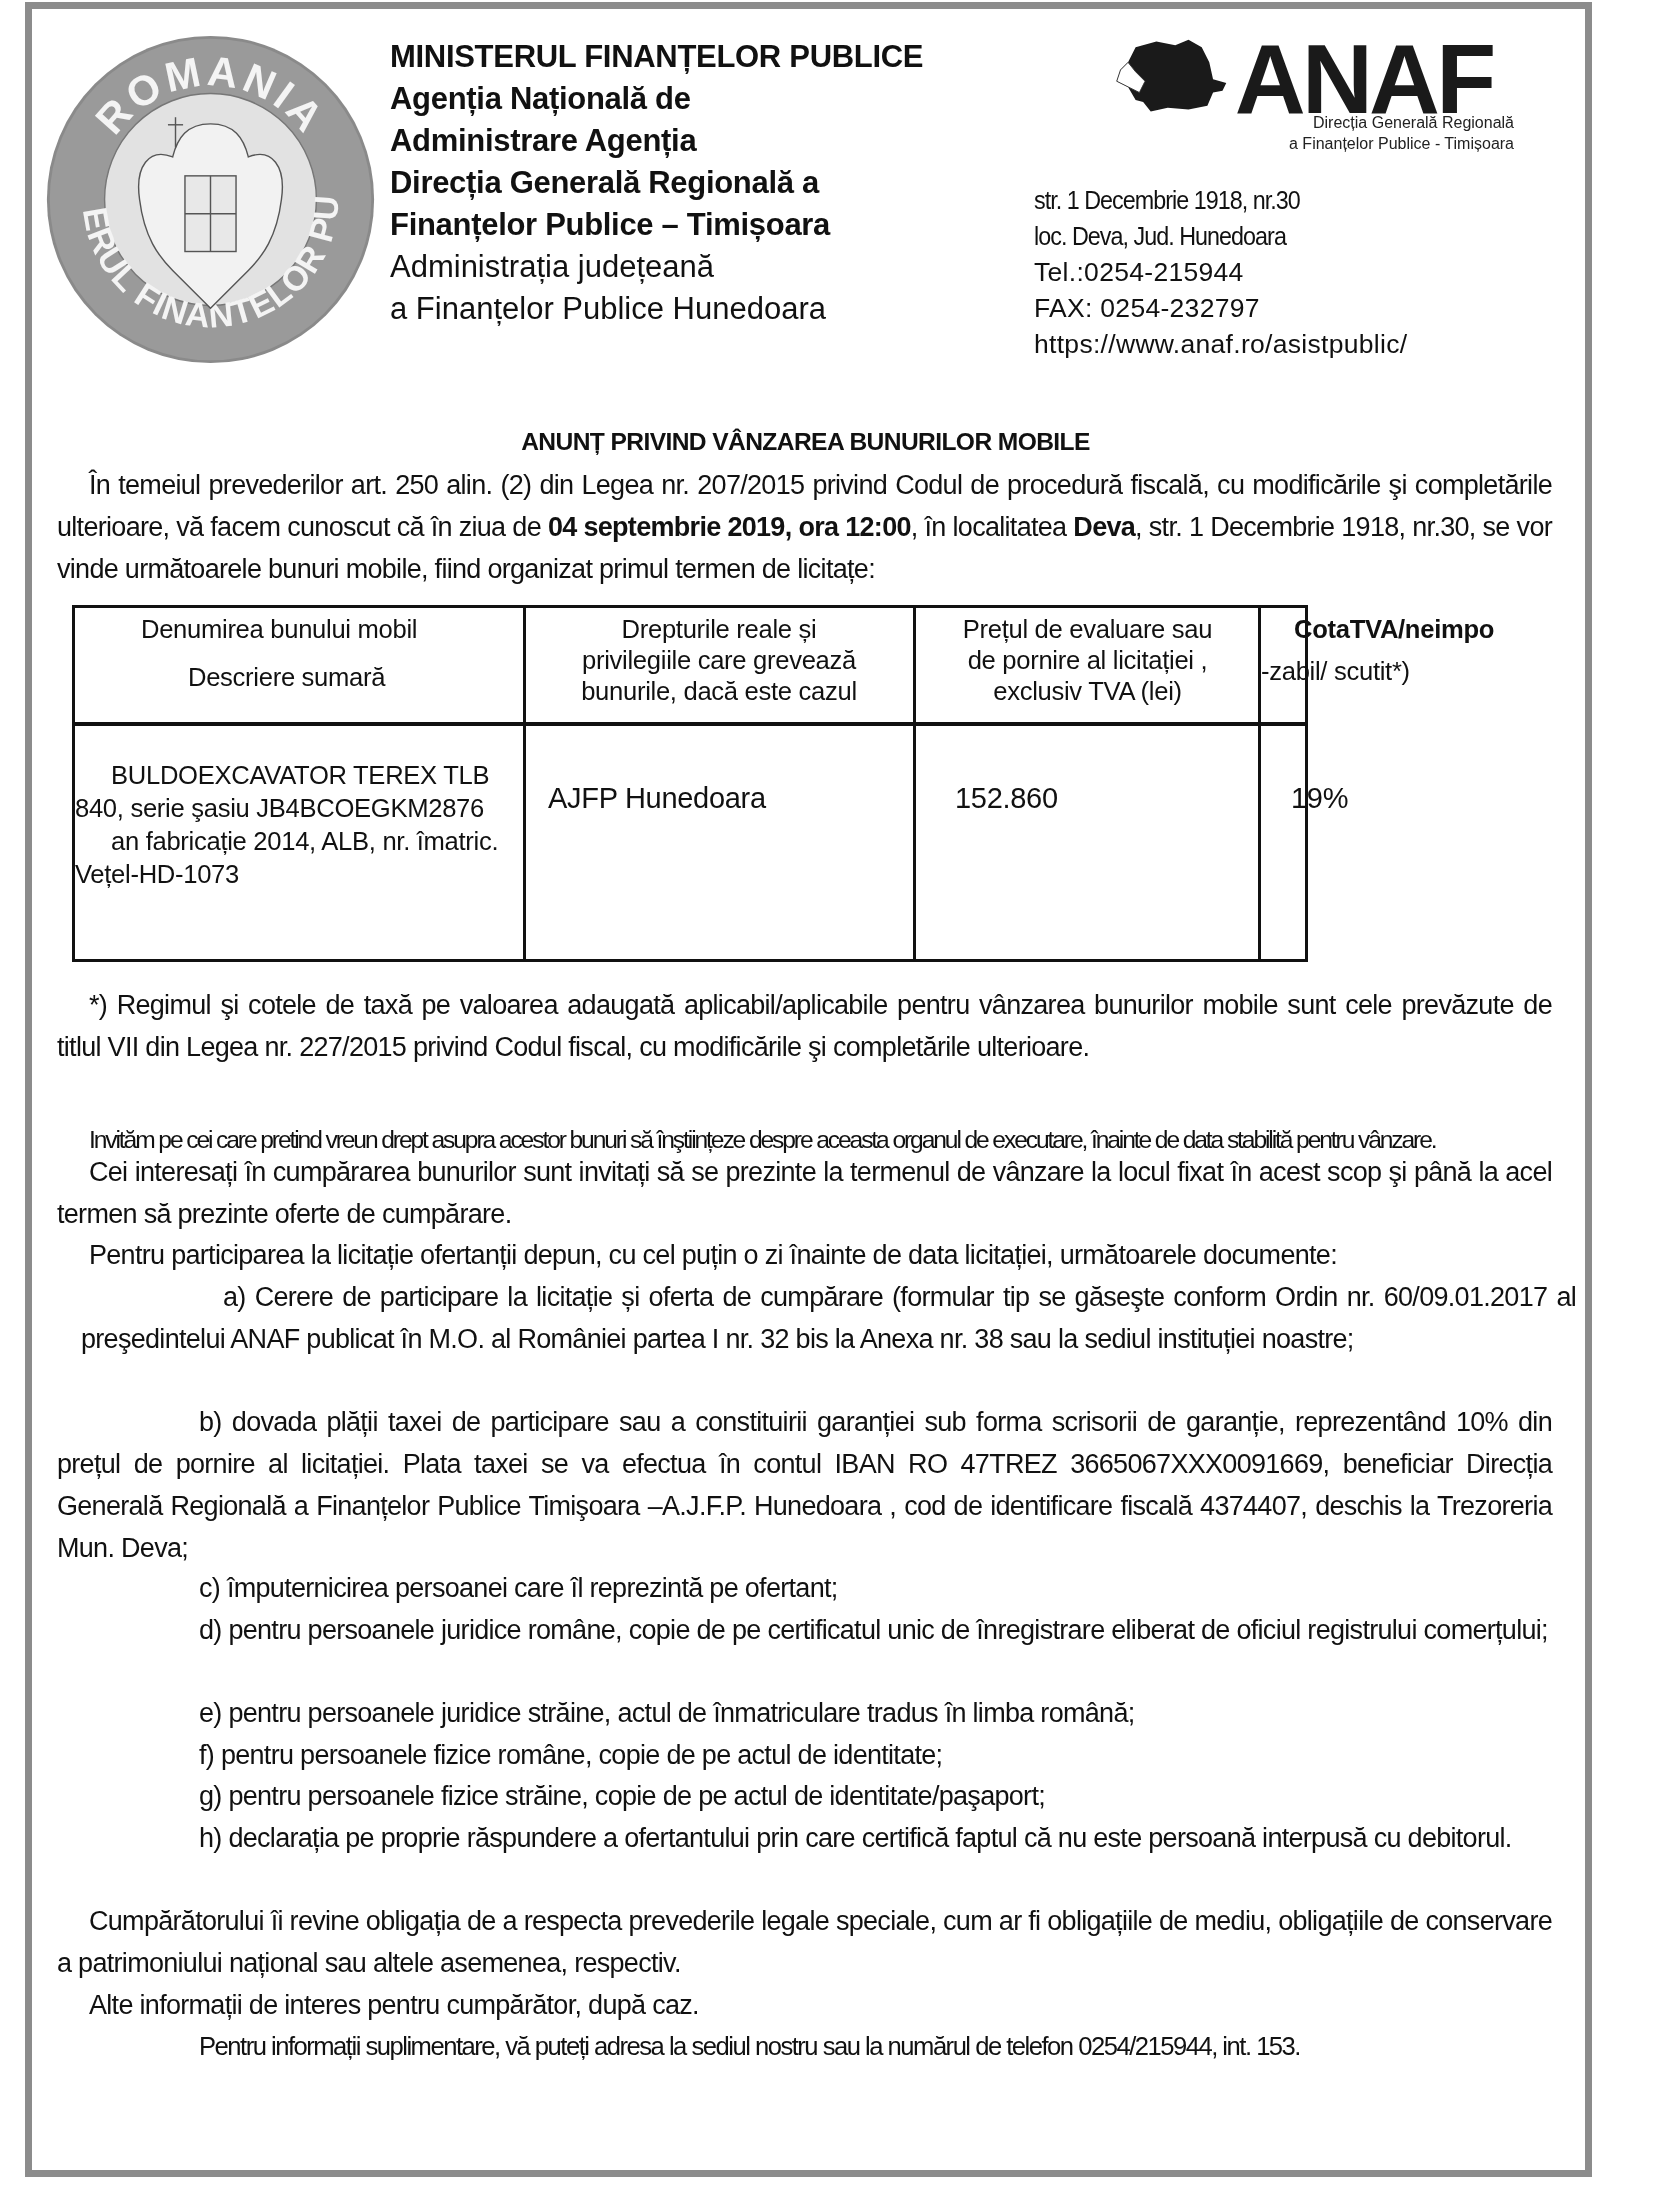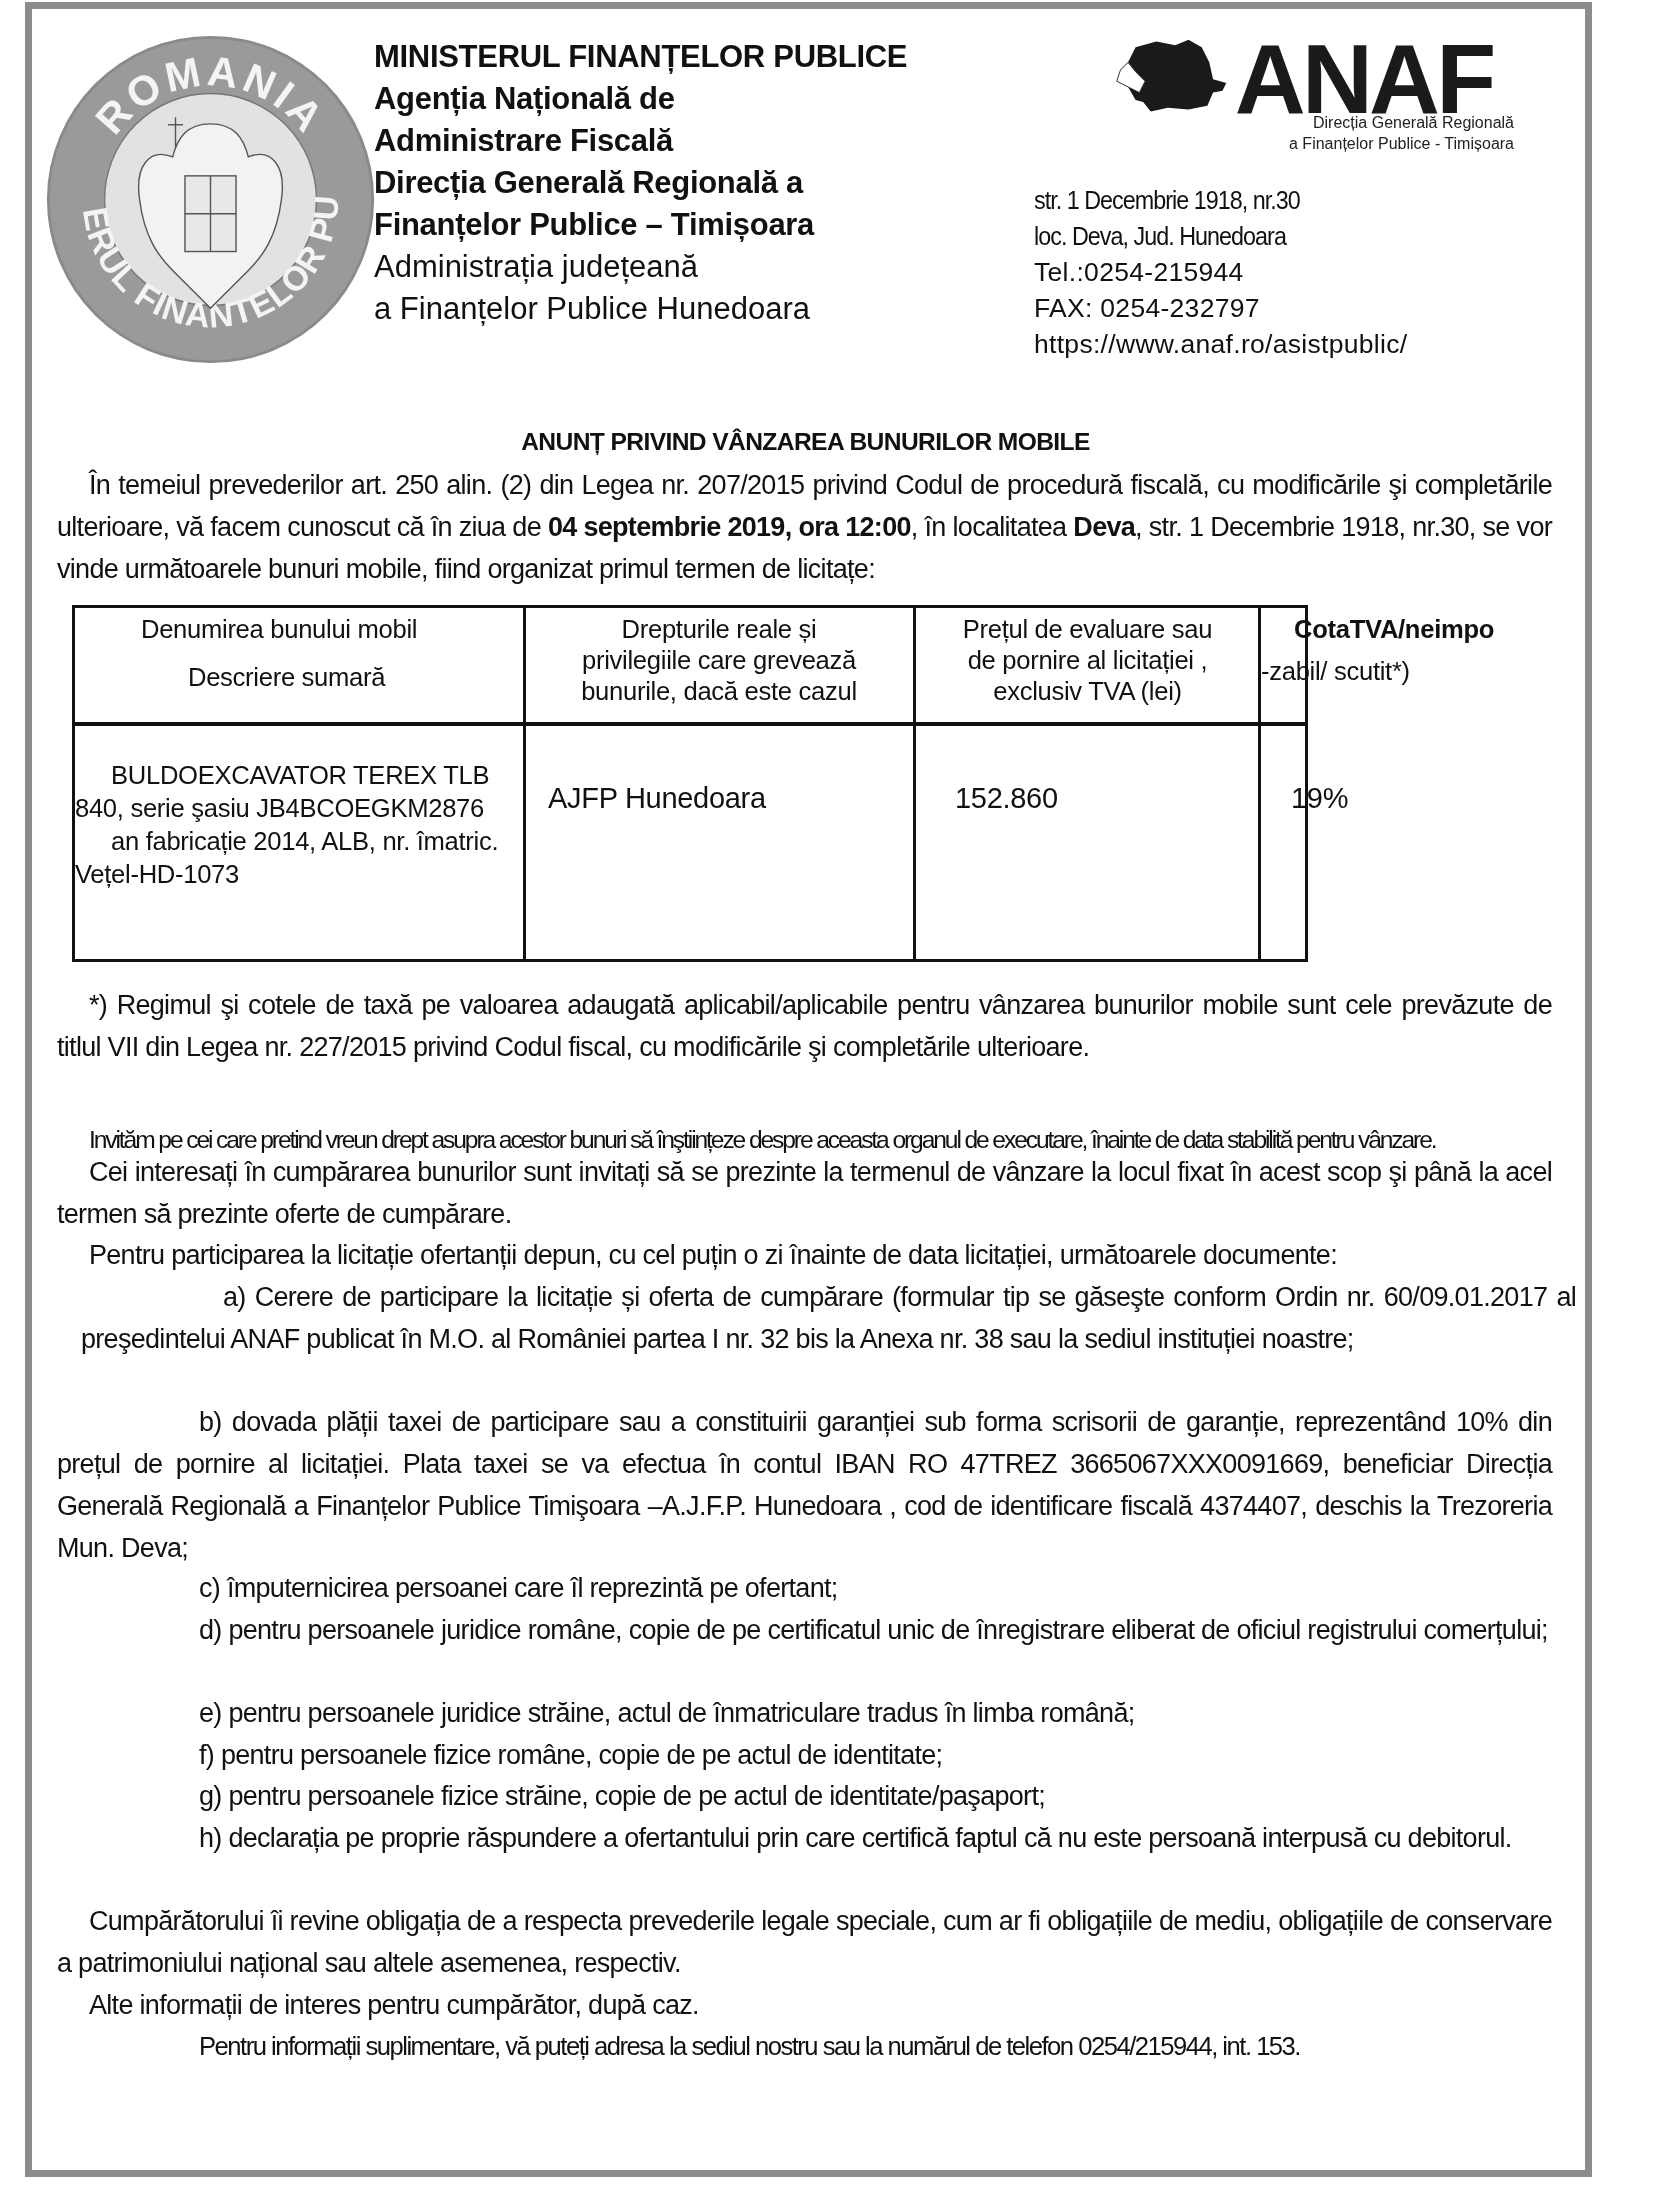--- a/index.html
+++ b/index.html
@@ -67,24 +67,24 @@
   <g fill="#f2f2f2" stroke="#555" stroke-width="1.5">
     <path d="M175 95 C 150 95 140 110 135 130 C 110 120 95 140 100 175 C 105 215 120 235 135 250 L 175 290 L 215 250 C 230 235 245 215 250 175 C 255 140 240 120 215 130 C 210 110 200 95 175 95 Z"></path>
     <rect x="148" y="150" width="54" height="80" fill="#e8e8e8"></rect>
     <line x1="175" y1="150" x2="175" y2="230"></line>
     <line x1="148" y1="190" x2="202" y2="190"></line>
     <line x1="138" y1="88" x2="138" y2="120"></line>
     <line x1="130" y1="96" x2="146" y2="96"></line>
   </g>
 </svg>
 
-<div class="hdr" style="left:374px;top:36px;">
+<div class="hdr" style="left:390px;top:36px;">
   <div class="b">MINISTERUL FINANȚELOR PUBLICE</div>
   <div class="b">Agenția Națională de</div>
-  <div class="b">Administrare Fiscală</div>
+  <div class="b">Administrare Agenția</div>
   <div class="b">Direcția Generală Regională a</div>
   <div class="b">Finanțelor Publice – Timișoara</div>
   <div class="n">Administrația județeană</div>
   <div class="n">a Finanțelor Publice Hunedoara</div>
 </div>
 
 <svg class="anaf" viewBox="0 0 460 90">
 
   <path d="M30 14 L52 8 L72 12 L86 6 L100 14 L108 30 L112 48 L126 52 L122 60 L112 62 L106 76 L86 80 L64 78 L46 82 L38 72 L30 70 L22 56 L10 50 L14 38 L22 30 Z" fill="#1a1a1a"></path>
   <path d="M10 50 L14 38 L22 30 L30 40 L40 50 L34 62 L22 56 Z" fill="#fff" stroke="#333" stroke-width="1"></path>

